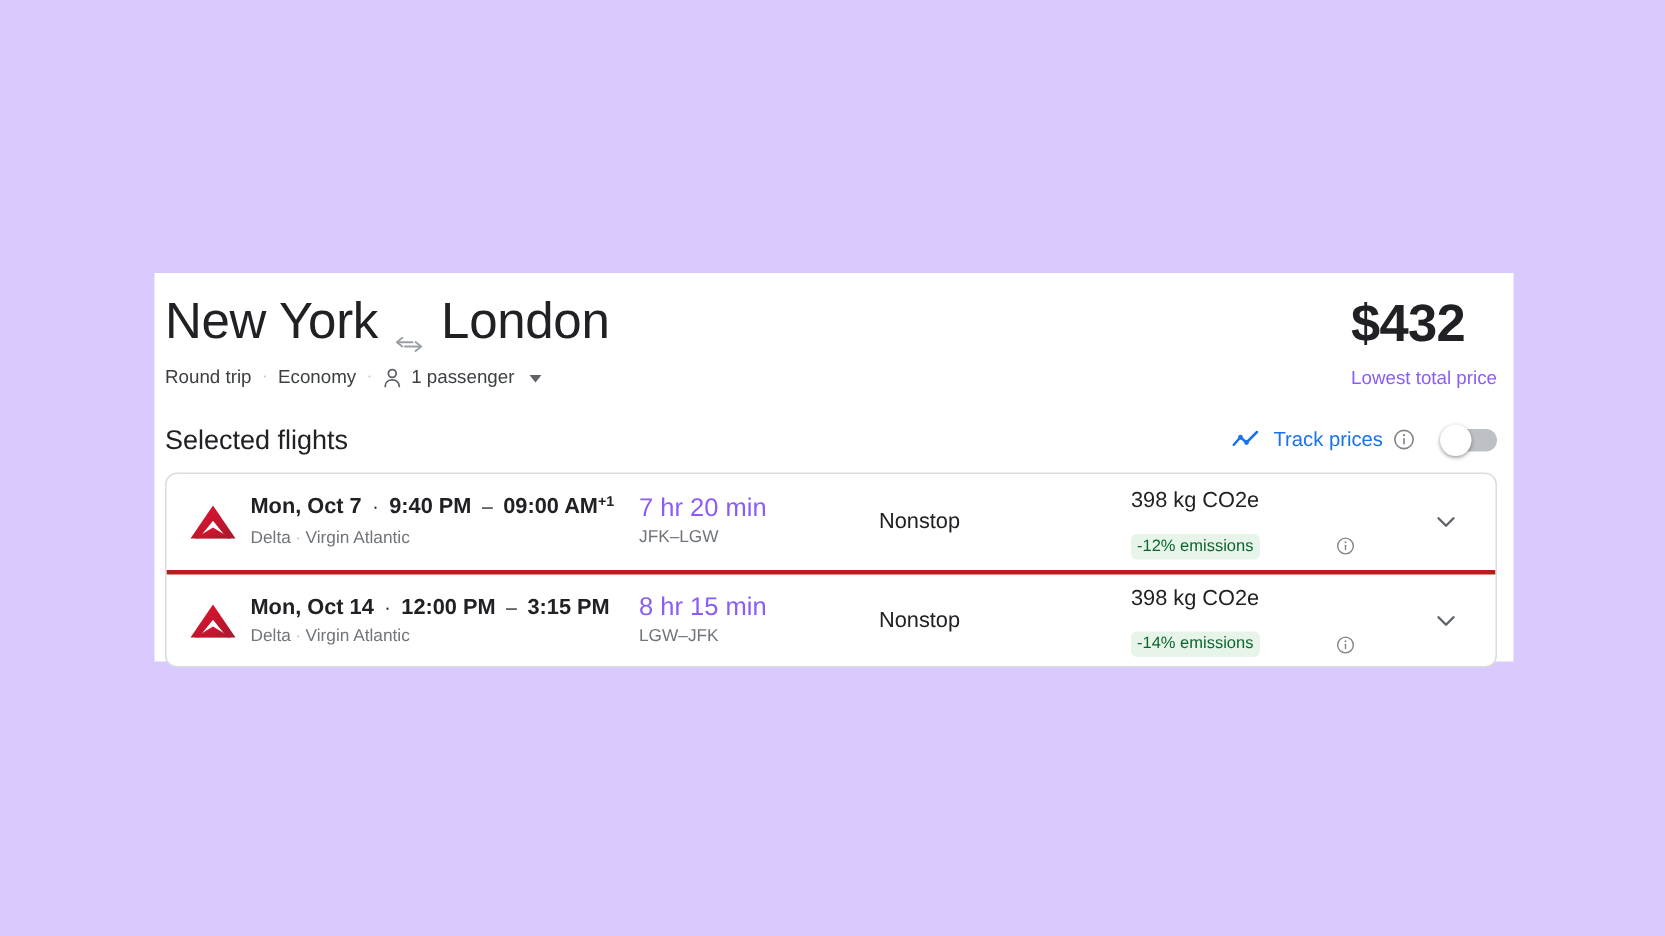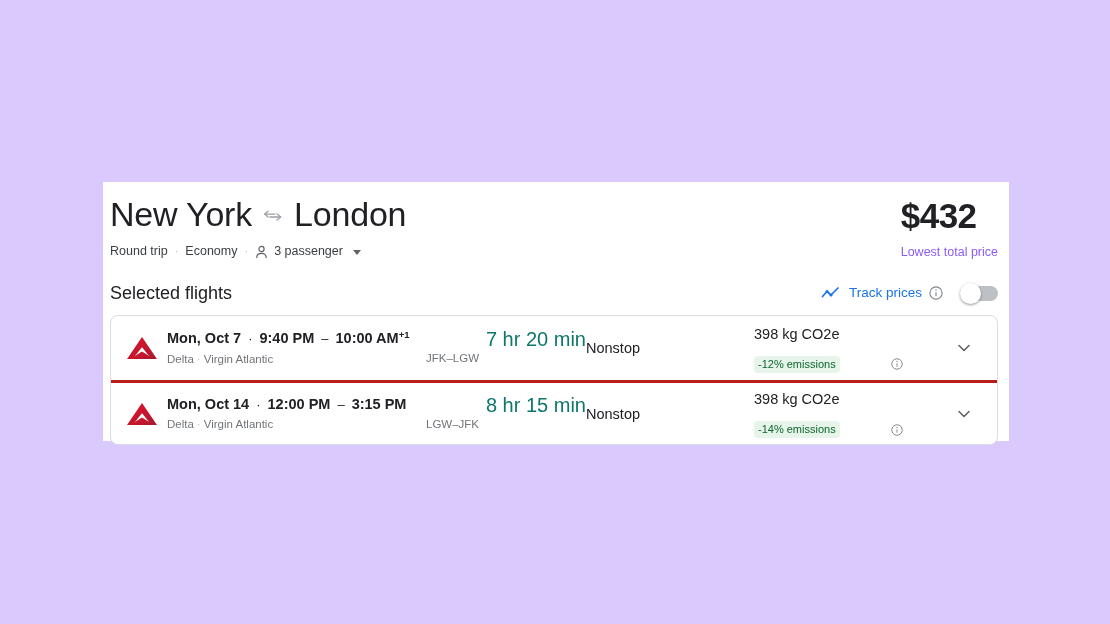--- a/index.html
+++ b/index.html
@@ -30,21 +30,21 @@
     display: flex;
     align-items: flex-start;
     justify-content: space-between;
     padding: 10px 11px 0 7px;
   }
 
   .route-block { padding-left: 0; }
 
   .route-title {
     display: flex;
-    align-items: center;
+    align-items: flex-end;
     font-size: 34px;
     line-height: 44px;
     font-weight: 400;
     color: #202124;
     letter-spacing: -0.2px;
     white-space: nowrap;
   }
   .route-city { font-weight: 400; }
   .swap-icon {
     margin: 0 11px;
@@ -217,25 +217,24 @@
     color: #70757a;
     white-space: nowrap;
     margin-top: 1px;
   }
   .airlines-line .mid { color: #bdc1c6; margin: 0 3px; }
 
   .col-duration {
     flex: 0 0 160px;
   }
   .duration-line {
-    font-size: 20px;
+    font-size: 17px;
     line-height: 20px;
-    color: #0f766e;
-    white-space: nowrap;
-    text-align: right;
+    color: #8b5cf6;
+    white-space: nowrap;
   }
   .airports-line {
     font-size: 11.5px;
     line-height: 17px;
     color: #70757a;
     white-space: nowrap;
     margin-top: 1px;
   }
 
   .col-stops {
@@ -311,21 +310,21 @@
         <span>Round trip</span>
         <span class="dot">·</span>
         <span>Economy</span>
         <span class="dot">·</span>
         <span class="pax-icon">
           <svg width="13" height="14" viewBox="0 0 13 14" aria-hidden="true">
             <circle cx="6.5" cy="4" r="2.6" fill="none" stroke="#5f6368" stroke-width="1.2"></circle>
             <path d="M1.8 12.6 C1.8 9.8 3.9 8.3 6.5 8.3 C9.1 8.3 11.2 9.8 11.2 12.6" fill="none" stroke="#5f6368" stroke-width="1.2" stroke-linecap="round"></path>
           </svg>
         </span>
-        <span>3 passenger</span>
+        <span>1 passenger</span>
         <span class="caret-down"></span>
       </div>
     </div>
 
     <div class="price-block">
       <div class="price-amount">$432</div>
       <div class="price-caption">Lowest total price</div>
     </div>
   </div>
 
@@ -370,21 +369,21 @@
           <path d="M17 17.6 L29 25 L5 25 Z" fill="url(#deltaRed1)"></path>
         </svg>
       </div>
 
       <div class="col-times">
         <div class="times-line">
           <span>Mon, Oct 7</span>
           <span class="sep">·</span>
           <span>9:40 PM</span>
           <span class="sep">–</span>
-          <span>10:00 AM</span>
+          <span>09:00 AM</span>
           <span class="plusday">+1</span>
         </div>
         <div class="airlines-line">
           <span>Delta</span><span class="mid">·</span><span>Virgin Atlantic</span>
         </div>
       </div>
 
       <div class="col-duration">
         <div class="duration-line">7 hr 20 min</div>
         <div class="airports-line">JFK–LGW</div>

